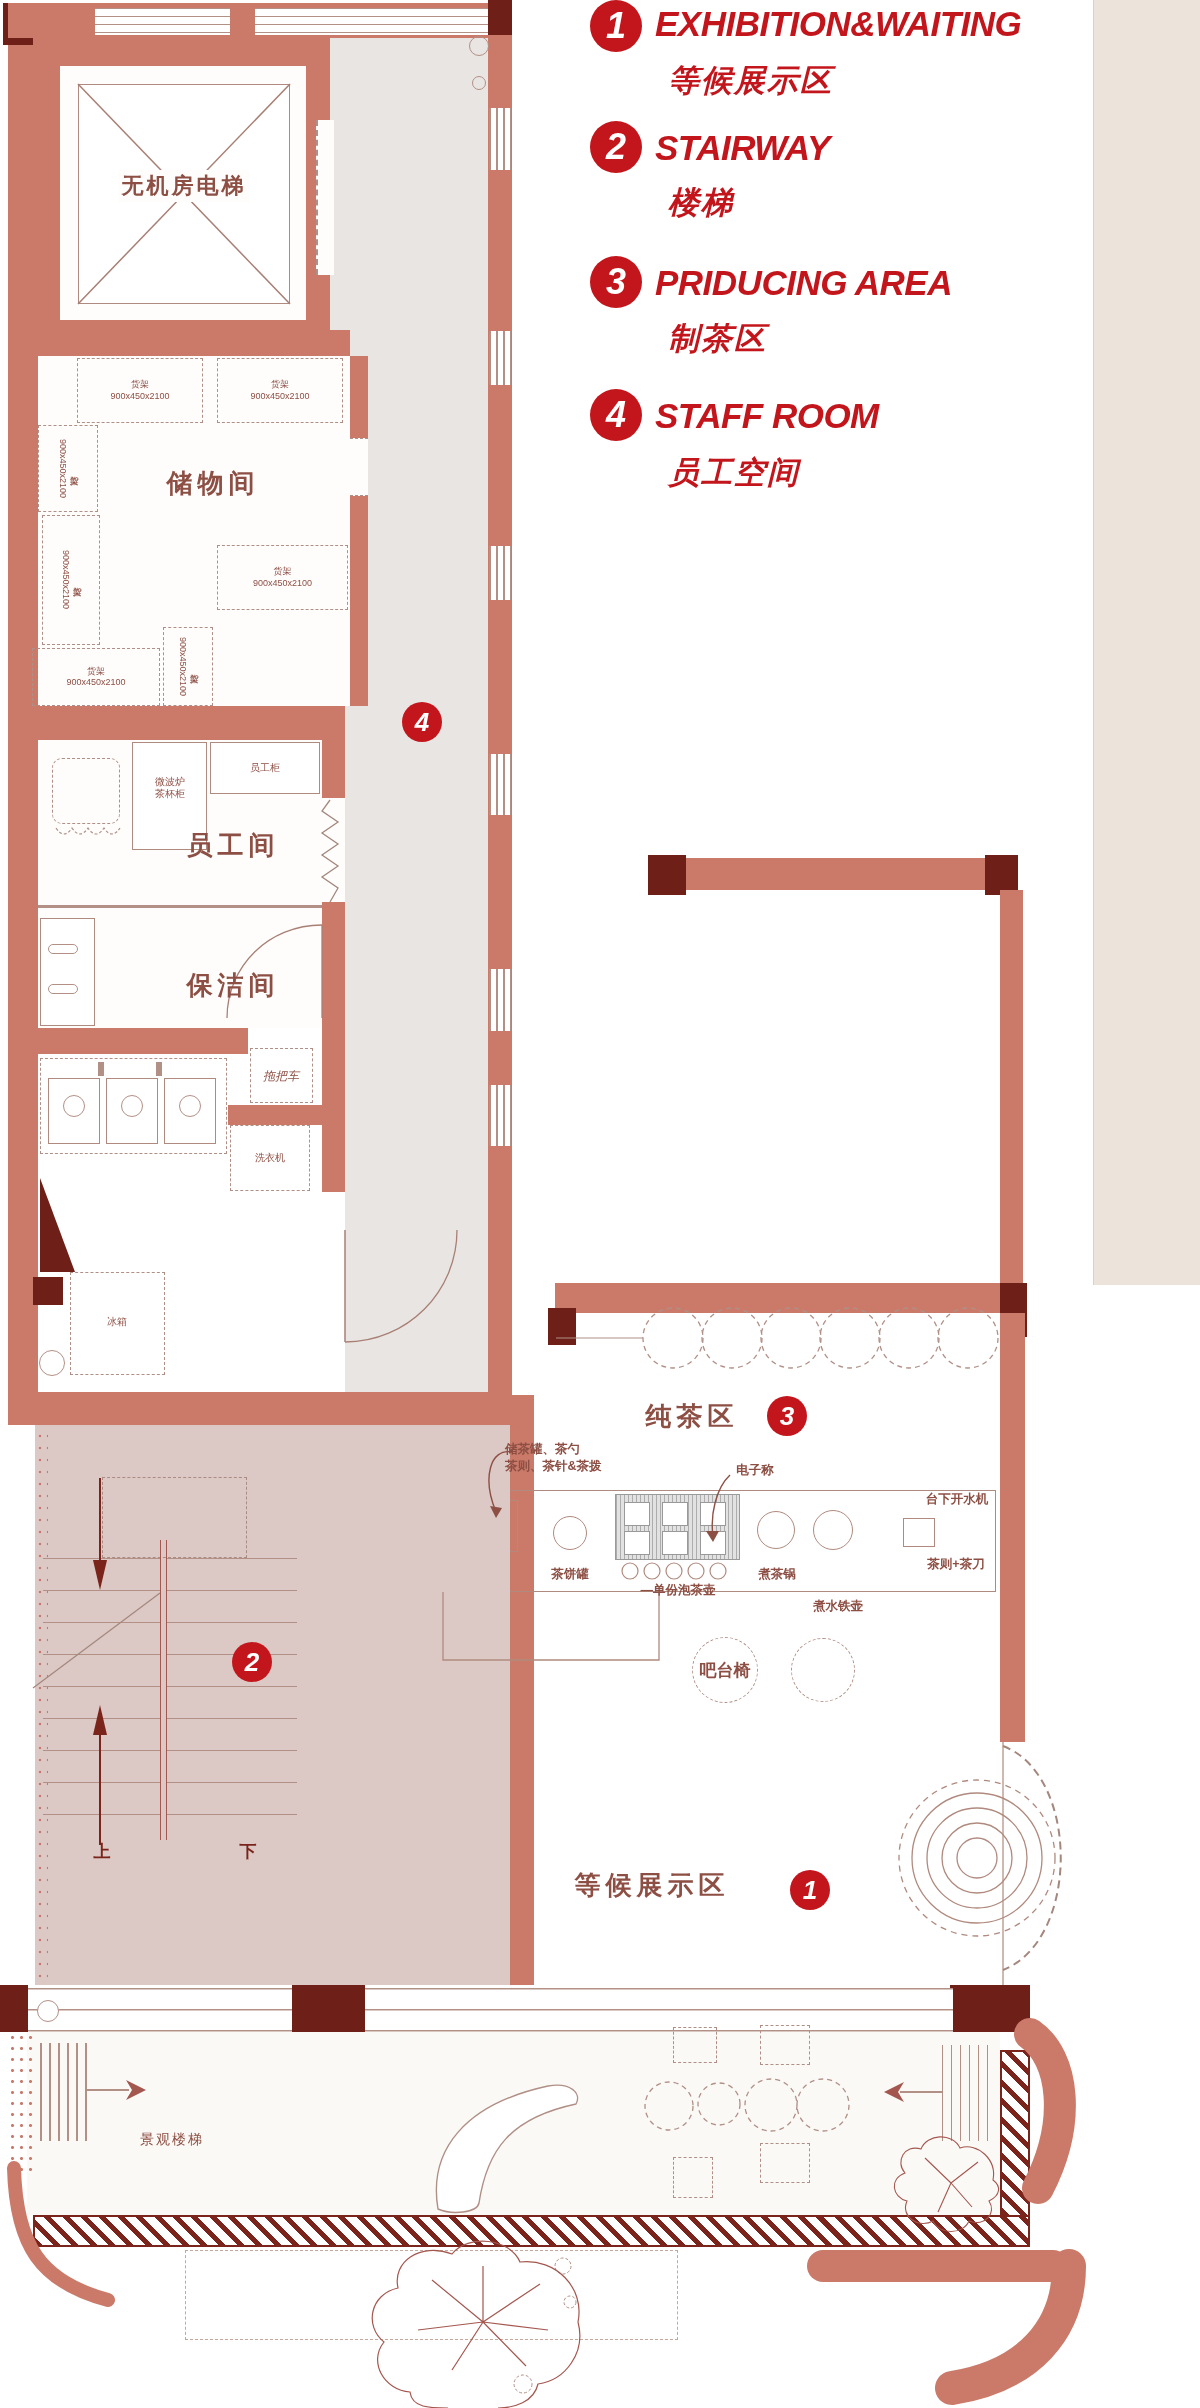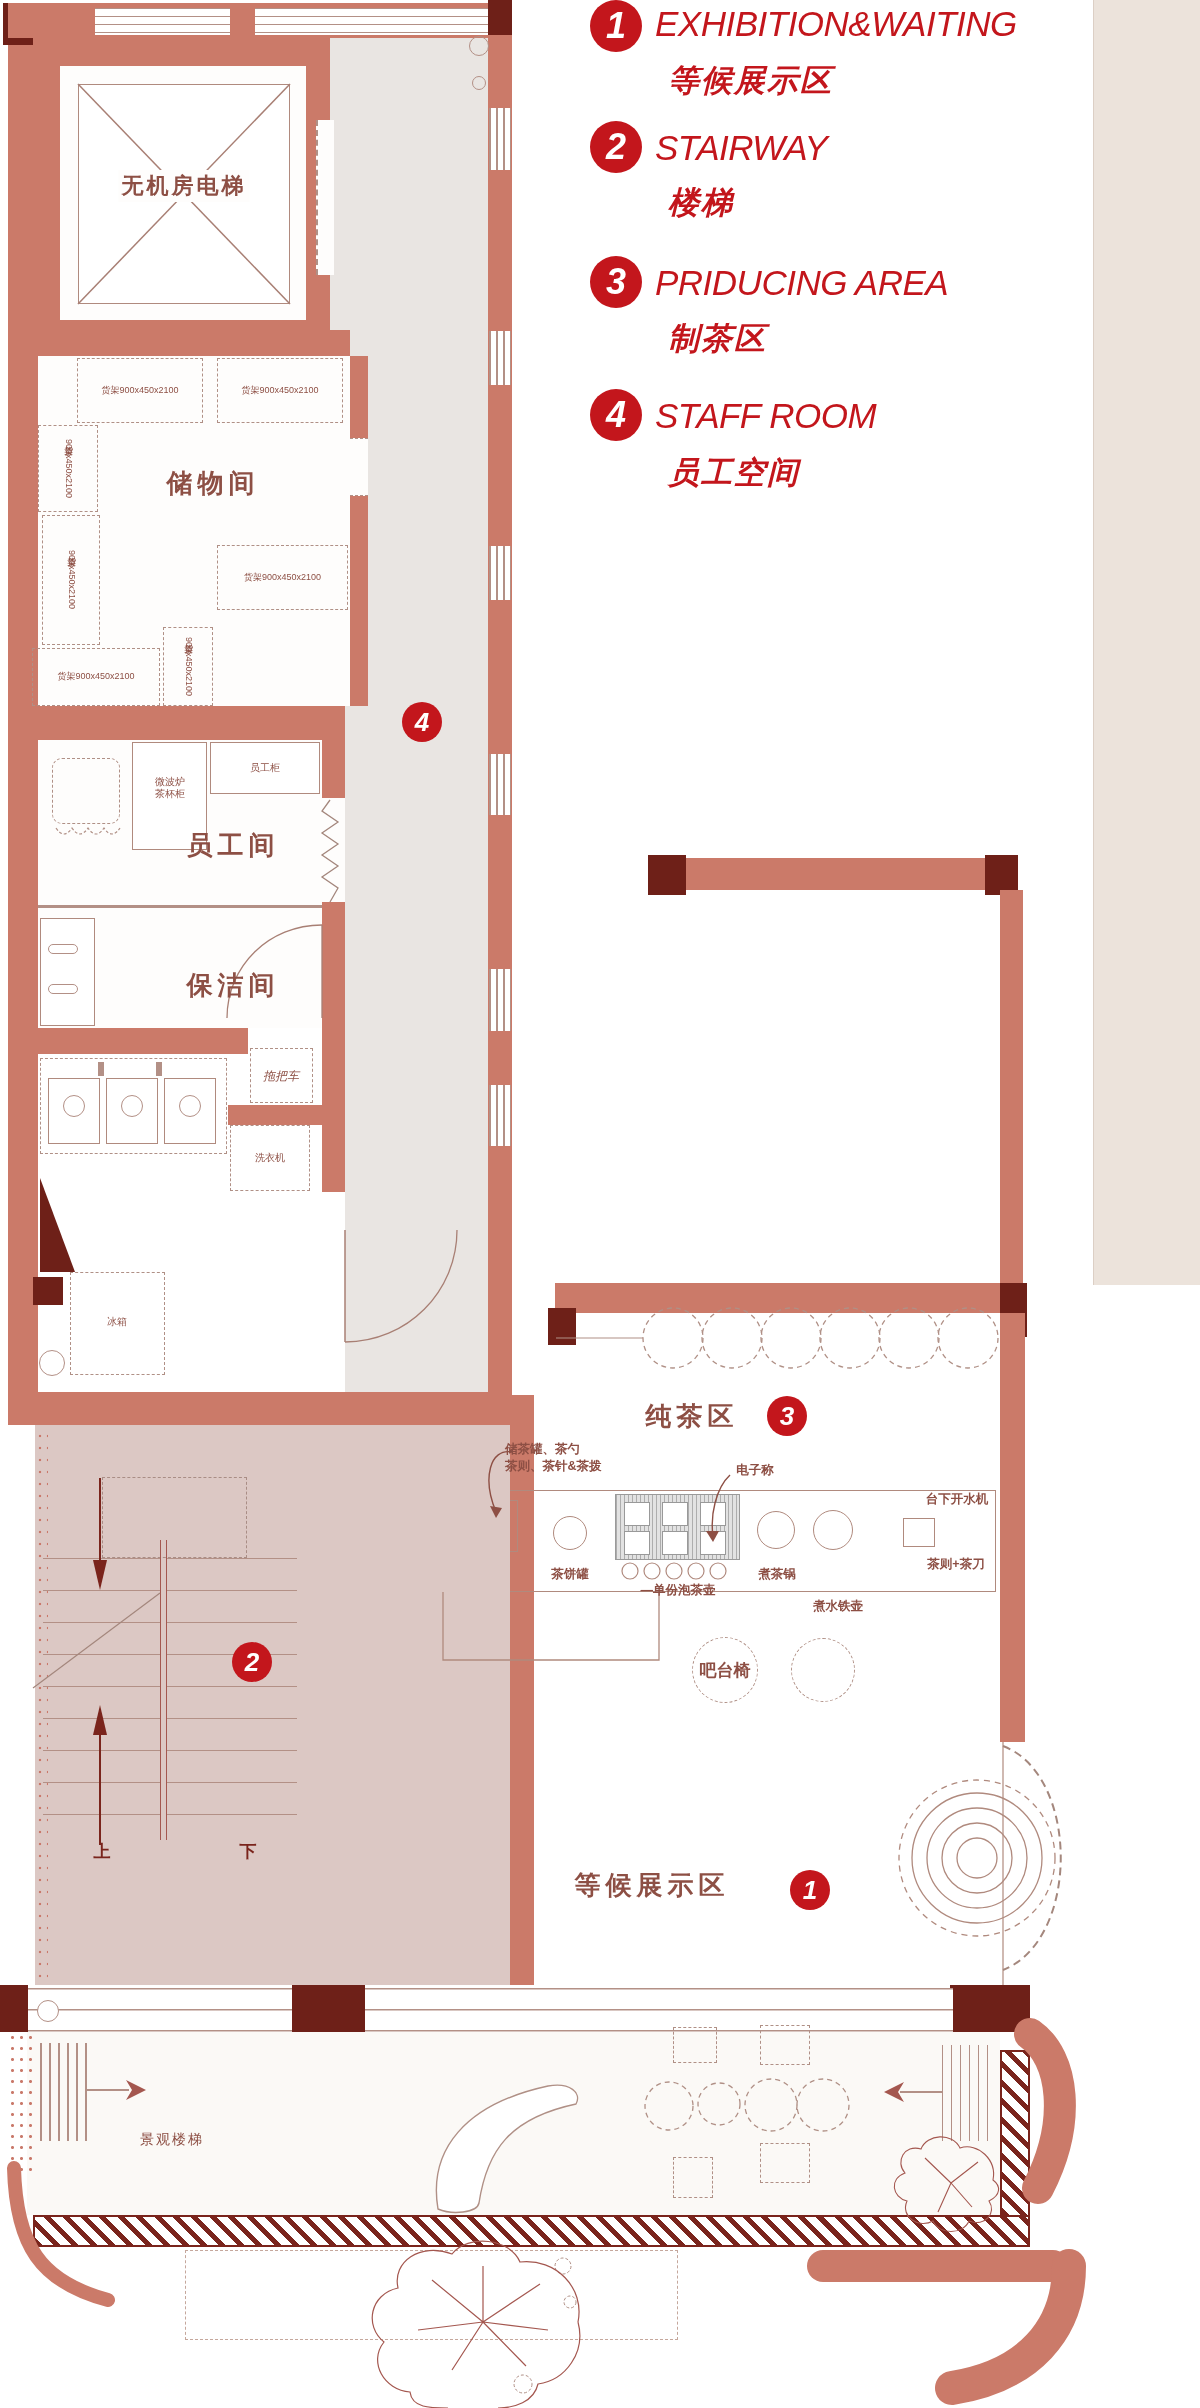--- a/index.html
+++ b/index.html
@@ -23,23 +23,23 @@
   .solid{position:absolute;border:1.5px solid #b08a7e;box-sizing:border-box;background:#fff;}
   .thin{position:absolute;background:#b39086;}
   .lbl{position:absolute;color:#8d4f44;text-align:center;z-index:10;}
   .room-lbl{font-size:26px;font-weight:bold;letter-spacing:5px;white-space:nowrap;transform:translate(-50%,-50%);}
   .tiny{font-size:10px;line-height:1.2;transform:translate(-50%,-50%);white-space:nowrap;}
   .ctr{font-size:12.5px;font-weight:bold;transform:translate(-50%,-50%);white-space:nowrap;color:#8d4f44;}
   .marker{position:absolute;width:40px;height:40px;border-radius:50%;background:#c3161c;color:#fff;
           display:flex;align-items:center;justify-content:center;font-size:26px;font-weight:bold;font-style:italic;z-index:12;transform:translate(-50%,-50%);}
   .legend-circle{position:absolute;width:52px;height:52px;border-radius:50%;background:#c3161c;color:#fff;
           display:flex;align-items:center;justify-content:center;font-size:36px;font-weight:bold;font-style:italic;}
-  .legend-en{position:absolute;color:#c3161c;font-size:35px;font-weight:normal;font-style:italic;letter-spacing:-0.5px;white-space:nowrap;}
+  .legend-en{position:absolute;color:#c3161c;font-size:35px;font-weight:bold;font-style:italic;letter-spacing:-0.5px;white-space:nowrap;}
   .legend-zh{position:absolute;color:#c3161c;font-size:31px;font-weight:bold;font-style:italic;letter-spacing:2px;white-space:nowrap;}
-  .shelf-lbl{display:flex;flex-direction:row;align-items:center;justify-content:center;font-size:9px;color:#8d4f44;line-height:1.25;}
+  .shelf-lbl{display:flex;flex-direction:column;align-items:center;justify-content:center;font-size:9px;color:#8d4f44;line-height:1.25;}
   svg.overlay{position:absolute;left:0;top:0;z-index:6;pointer-events:none;}
   .circ{position:absolute;border-radius:50%;box-sizing:border-box;}
   .arrow-up{position:absolute;width:0;height:0;border-left:7px solid transparent;border-right:7px solid transparent;border-bottom:30px solid #7a241c;}
   .arrow-dn{position:absolute;width:0;height:0;border-left:7px solid transparent;border-right:7px solid transparent;border-top:30px solid #7a241c;}
 </style>
 </head>
 <body>
 
 <div id="plan">
 

